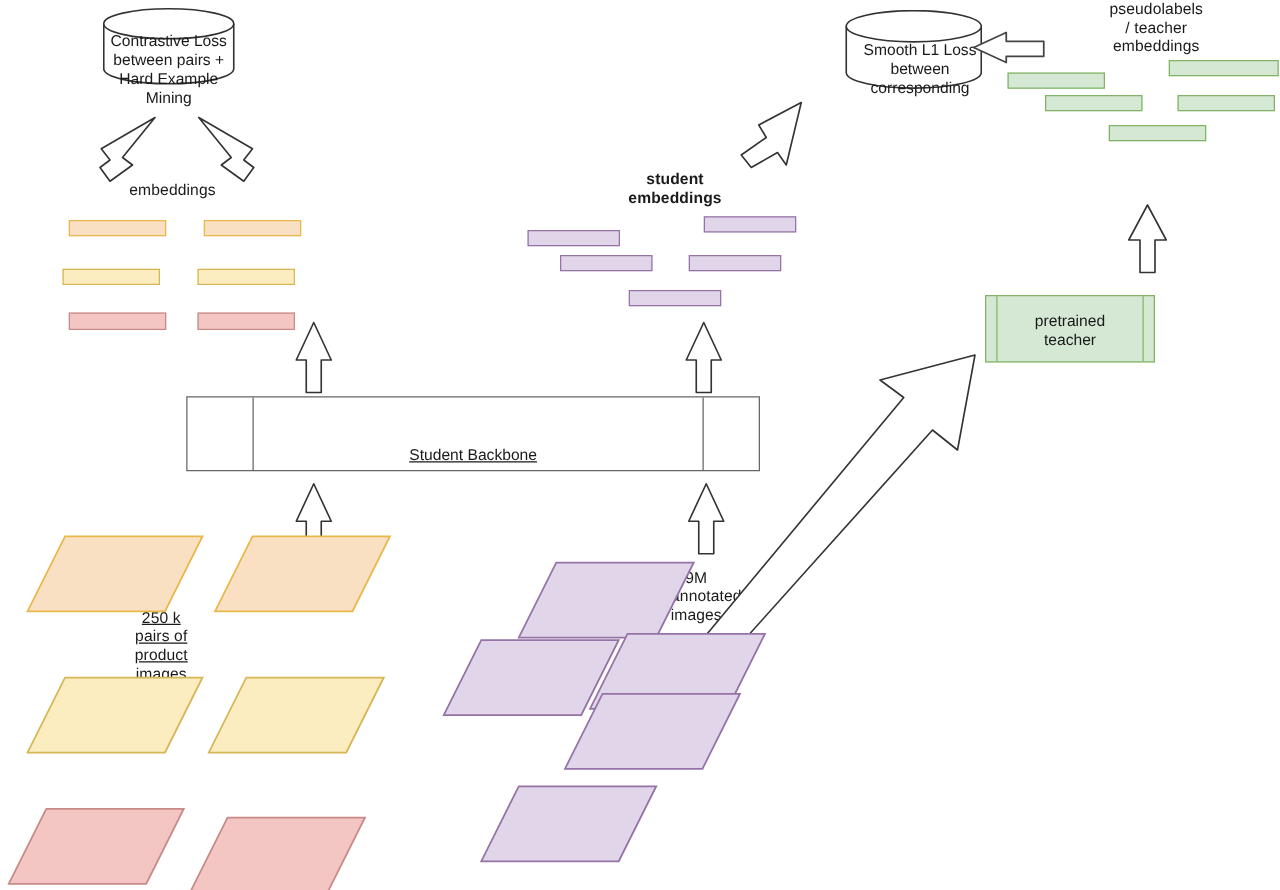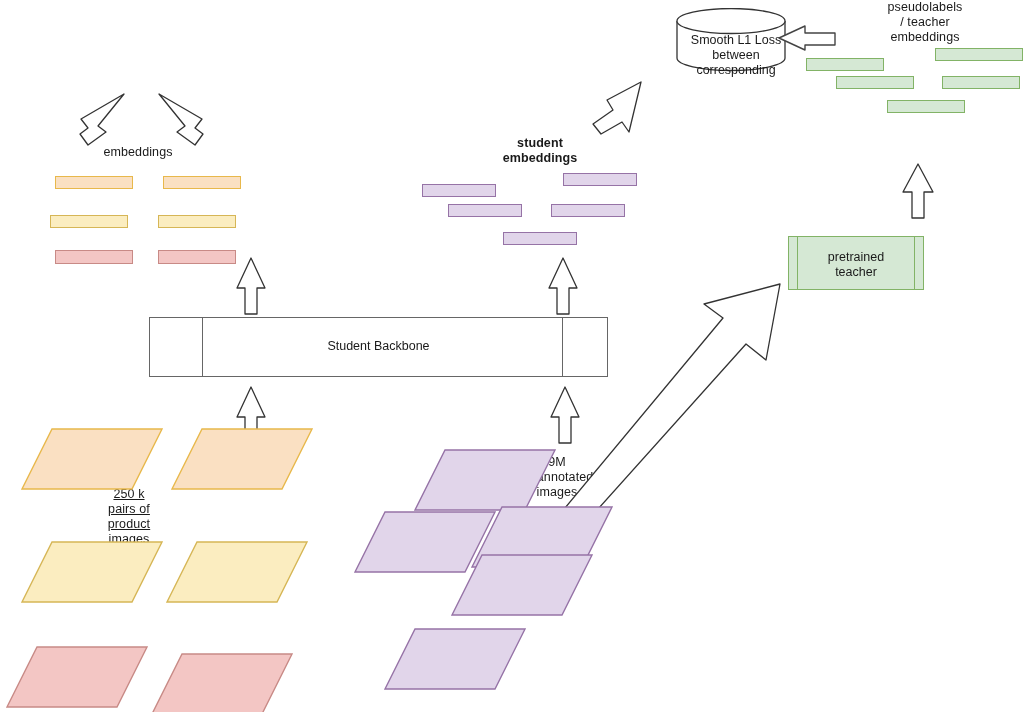--- a/index.html
+++ b/index.html
@@ -87,20 +87,30 @@
 
   
   .arrow { position: absolute; }
   .arrow svg { display: block; overflow: visible; }
 </style>
 </head>
 <body>
 
 <div id="canvas">
 
+  <div class="cyl" style="left:82px; top:6px; width:106px; height:62px;">
+    <svg class="cyl-svg" width="106" height="62" viewBox="0 0 106 62">
+      <path d="M1,13 L1,49 A52,12 0 0 0 105,49 L105,13" fill="#ffffff" stroke="#333333" stroke-width="1.3"></path>
+      <ellipse cx="53" cy="13" rx="52" ry="12" fill="#ffffff" stroke="#333333" stroke-width="1.3"></ellipse>
+    </svg>
+    <div class="cyl-text" style="top:20px;">Contrastive Loss
+between pairs +
+Hard Example
+Mining</div>
+  </div>
 
   <div class="cyl" style="left:676px; top:8px; width:120px; height:64px;">
     <svg class="cyl-svg" width="110" height="64" viewBox="0 0 110 64">
       <path d="M1,13 L1,50 A54,12.5 0 0 0 109,50 L109,13" fill="#ffffff" stroke="#333333" stroke-width="1.3"></path>
       <ellipse cx="55" cy="13" rx="54" ry="12.5" fill="#ffffff" stroke="#333333" stroke-width="1.3"></ellipse>
     </svg>
     <div class="cyl-text" style="top:25px;">Smooth L1 Loss
 between
 corresponding</div>
   </div>
@@ -192,21 +202,21 @@
 
   <div class="arrow" style="left:546px; top:256px; width:34px; height:60px;">
     <svg width="34" height="60" viewBox="0 0 34 60">
       <path d="M17,2 L31,32 L23,32 L23,58 L11,58 L11,32 L3,32 Z" fill="#ffffff" stroke="#333333" stroke-width="1.3" stroke-linejoin="round"></path>
     </svg>
   </div>
 
   <div class="box" style="left:149px; top:317px; width:459px; height:60px;">
     <div class="divider" style="left:52px;"></div>
     <div class="divider" style="right:44px;"></div>
-    <div class="box-text" style="top:21px;">Student Backbone</div>
+    <div class="box-text" style="top:39px;text-decoration:underline;">Student Backbone</div>
   </div>
 
   <div class="arrow" style="left:234px; top:385px; width:34px; height:60px;">
     <svg width="34" height="60" viewBox="0 0 34 60">
       <path d="M17,2 L31,32 L23,32 L23,58 L11,58 L11,32 L3,32 Z" fill="#ffffff" stroke="#333333" stroke-width="1.3" stroke-linejoin="round"></path>
     </svg>
   </div>
 
   <div class="arrow" style="left:548px; top:385px; width:34px; height:60px;">
     <svg width="34" height="60" viewBox="0 0 34 60">

